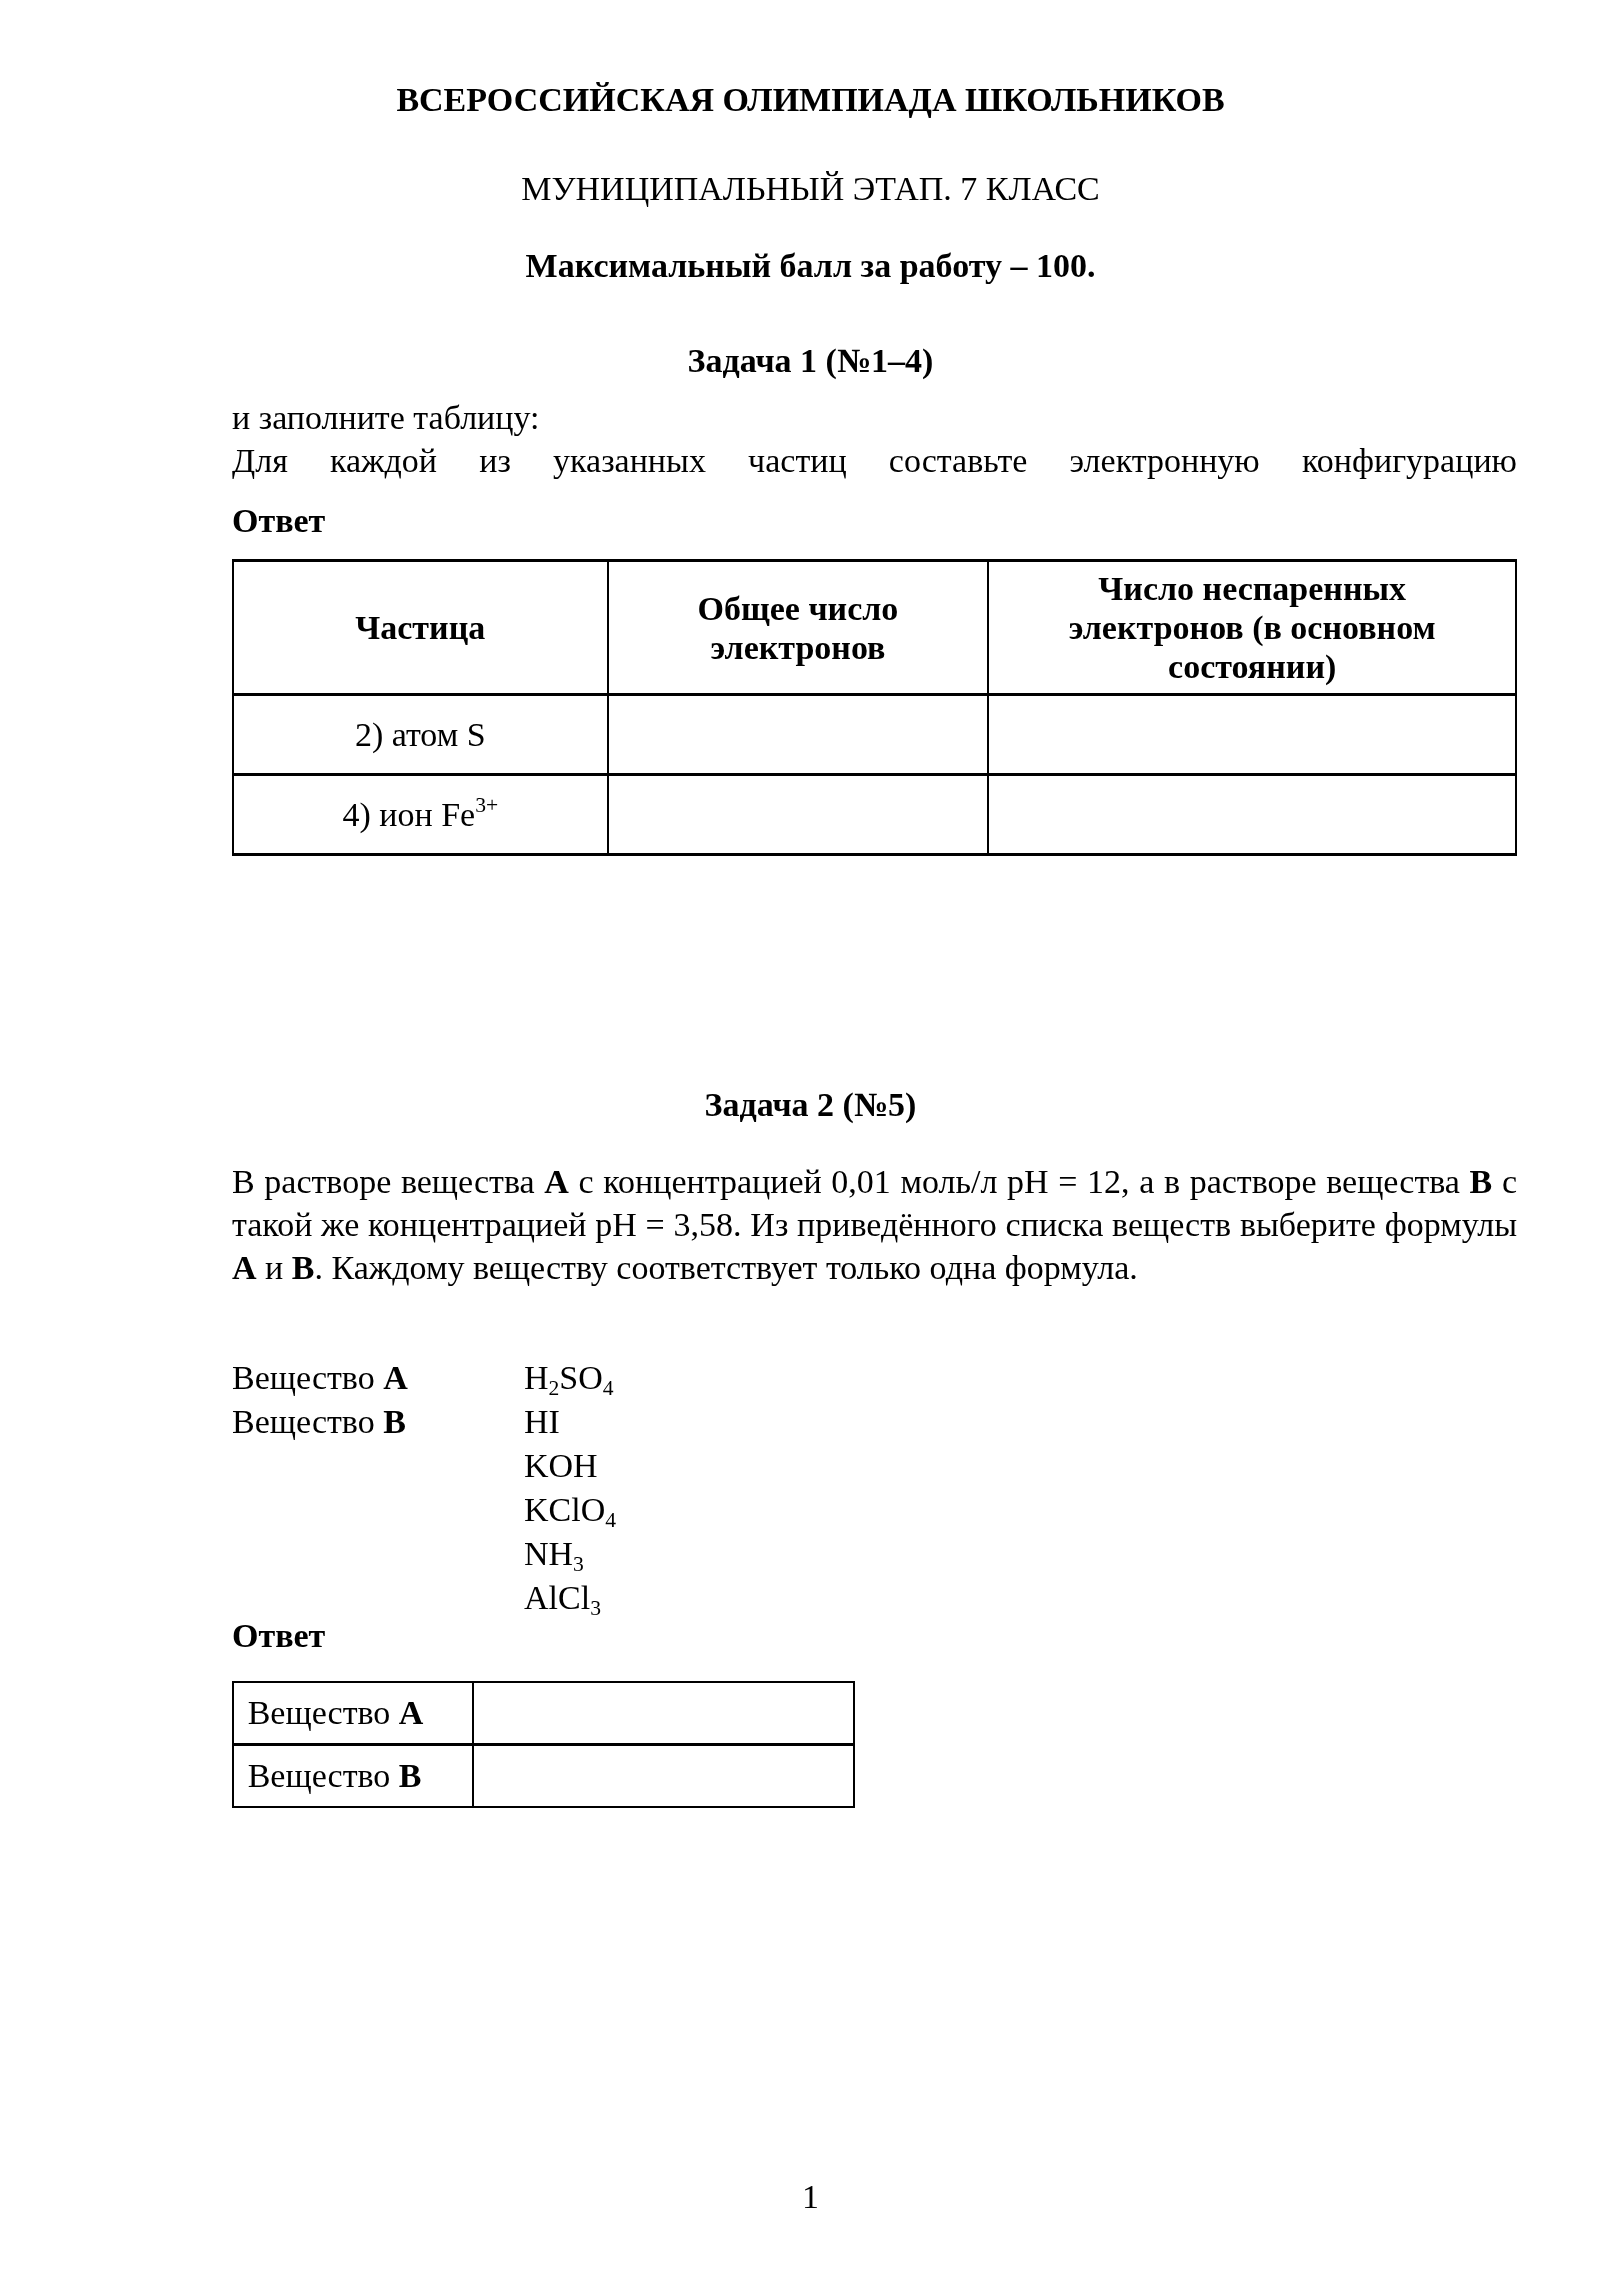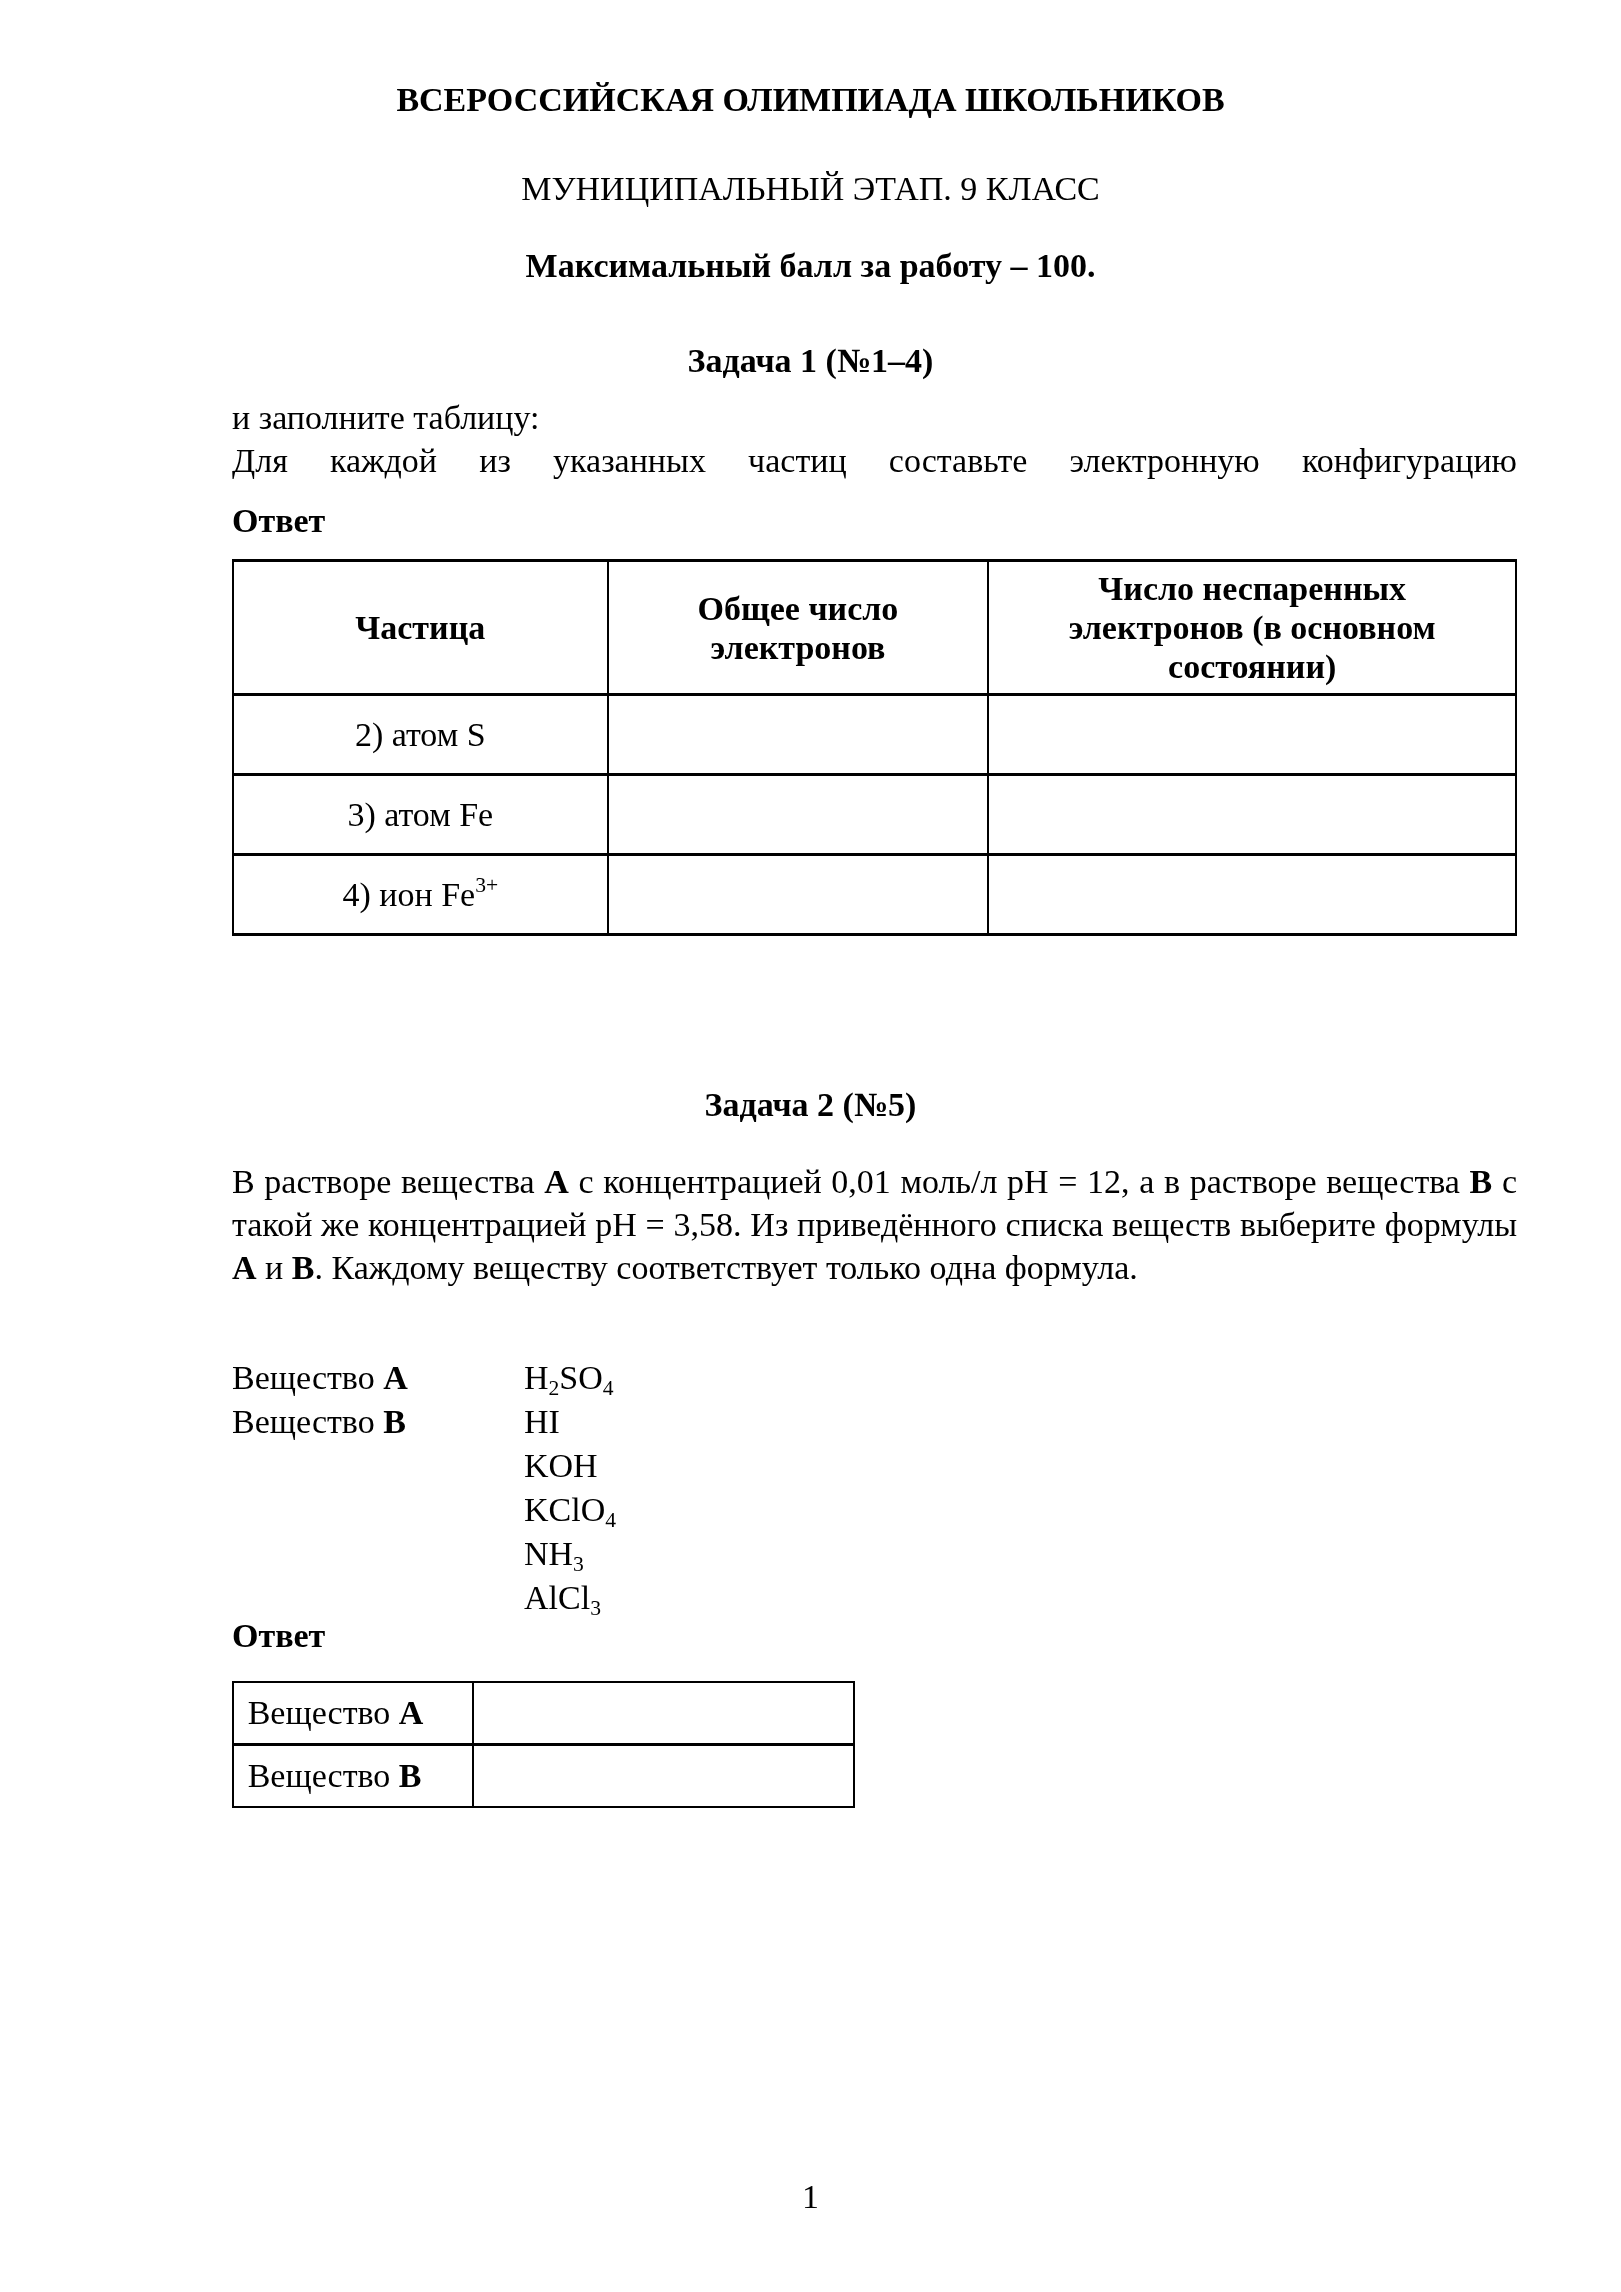--- a/index.html
+++ b/index.html
@@ -25,21 +25,21 @@
   sub { font-size:21.6px; vertical-align:-5.9px; line-height:0; }
   sup { font-size:21.6px; vertical-align:13.7px; line-height:0; }
   .pagenum { position:absolute; left:0; width:1621px; top:2178px; text-align:center; font-size:34px; }
 </style>
 </head>
 <body>
 
 <div class="page">
 
   <div class="center hdr" style="top:77px;font-weight:bold;">ВСЕРОССИЙСКАЯ ОЛИМПИАДА ШКОЛЬНИКОВ</div>
-  <div class="center hdr" style="top:166px;">МУНИЦИПАЛЬНЫЙ ЭТАП. 9 КЛАСС</div>
+  <div class="center hdr" style="top:166px;">МУНИЦИПАЛЬНЫЙ ЭТАП. 7 КЛАСС</div>
 
   <div class="center hdr bold" style="top:243px;">Максимальный балл за работу – 100.</div>
 
   <div class="center hdr bold" style="top:338px;">Задача 1 (№1–4)</div>
 
   <div class="para" style="top:396px;">
     <div>и заполните таблицу:</div>
     <div style="text-align:justify; text-align-last:justify;">Для каждой из указанных частиц составьте электронную конфигурацию</div>
   </div>
 
@@ -56,25 +56,20 @@
       <th>Частица</th>
       <th>
             <div style="padding:0 59px;">Общее число электронов</div>
           </th>
       <th>
             <div style="padding:0 43px;">Число неспаренных электронов (в основном состоянии)</div>
           </th>
     </tr>
     <tr class="r">
       <td><span>2) атом S</span><sup></sup></td>
-      <td></td>
-      <td></td>
-    </tr>
-    <tr class="r">
-      <td><span>3) атом Fe</span><sup></sup></td>
       <td></td>
       <td></td>
     </tr>
     <tr class="r">
       <td><span>4) ион Fe</span><sup>3+</sup></td>
       <td></td>
       <td></td>
     </tr>
   </tbody>
     </table>

